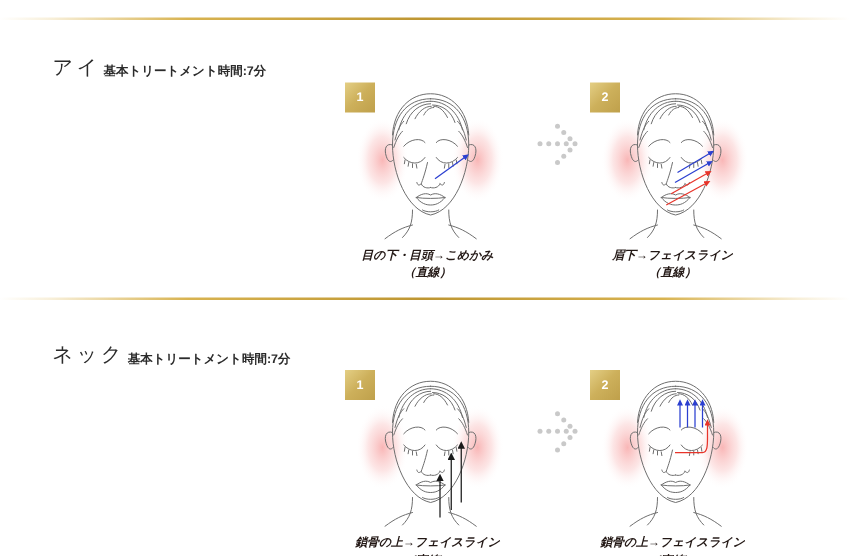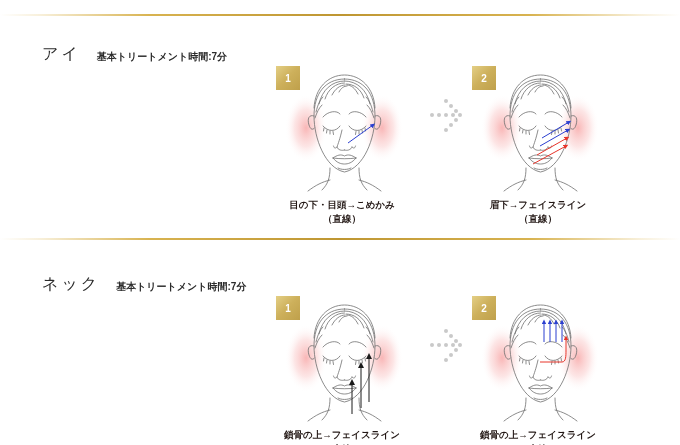--- a/index.html
+++ b/index.html
@@ -49,21 +49,21 @@
   }
   .section-title {
     font-size: 16px;
     letter-spacing: 3px;
     color: #2b2b2b;
     font-family: Liberation Mono, monospace;
     font-weight: 400;
     white-space: nowrap;
   }
   .section-subtitle {
-    margin-left: 16px;
+    margin-left: 2px;
     font-size: 10px;
     font-weight: bold;
     color: #2b2b2b;
     letter-spacing: 0px;
     white-space: nowrap;
     position: relative;
     top: 1px;
   }
 
   
@@ -113,20 +113,21 @@
     position: absolute;
     top: 168px;
     left: 0;
     width: 160px;
     text-align: center;
     font-size: 9.5px;
     font-weight: bold;
     line-height: 1.45;
     color: #231815;
     letter-spacing: 0px;
+    font-style: italic;
   }
   .caption .sub { display: block; }
 
   
   .dot-arrow {
     position: absolute;
     left: 168px;
     top: 68px;
     width: 34px;
     height: 34px;

